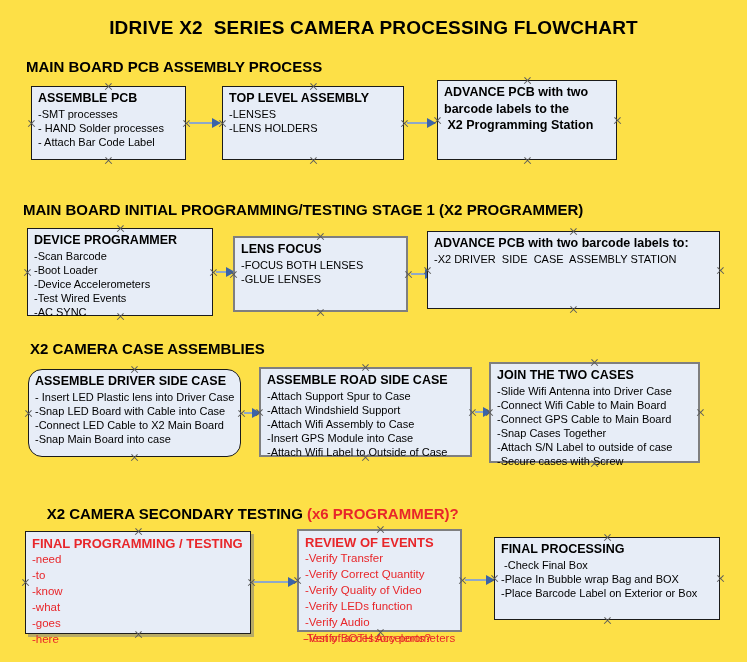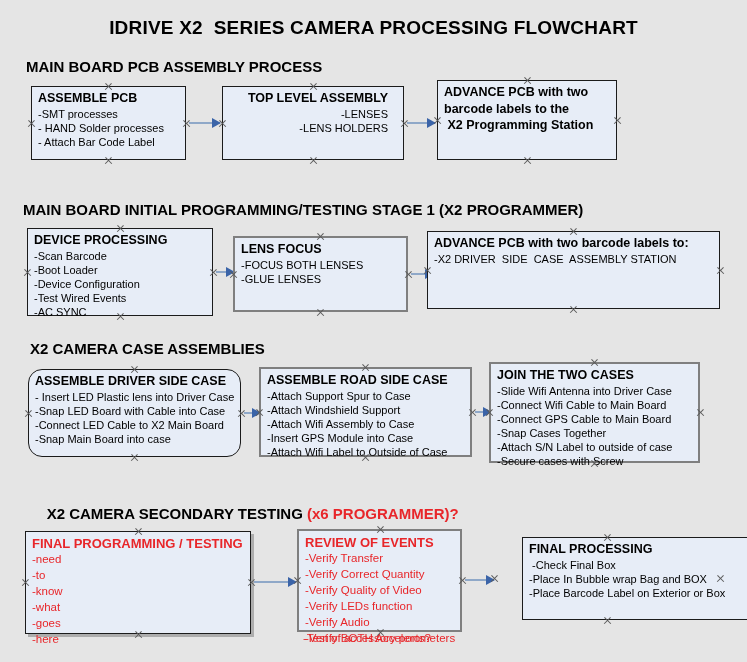--- a/index.html
+++ b/index.html
@@ -8,21 +8,21 @@
     background: #ffffff;
   }
   body {
     font-family: "Liberation Sans", sans-serif;
     -webkit-font-smoothing: antialiased;
   }
   #canvas {
     position: relative;
     width: 747px;
     height: 662px;
-    background: #e5e5e5;
+    background: #fde047;
     overflow: hidden;
   }
 
   
   .doc-title {
     position: absolute;
     left: 0;
     top: 17px;
     width: 747px;
     text-align: center;
@@ -147,21 +147,21 @@
     <div class="li">- HAND Solder processes</div>
     <div class="li">- Attach Bar Code Label</div>
   </div>
   <div class="hx" style="left:31px;  top:123px;"></div>
   <div class="hx" style="left:108px; top:86px;"></div>
   <div class="hx" style="left:108px; top:160px;"></div>
   <div class="hx" style="left:186px; top:123px;"></div>
 
   <div class="conn" style="left:189px; top:122px; width:31px;"></div>
 
-  <div class="node" style="left:222px; top:86px; width:182px; height:74px;text-align:right;">
+  <div class="node" style="left:222px; top:86px; width:182px; height:74px;">
     <div class="ttl">TOP LEVEL ASSEMBLY</div>
     <div class="li">-LENSES</div>
     <div class="li">-LENS HOLDERS</div>
   </div>
   <div class="hx" style="left:222px; top:123px;"></div>
   <div class="hx" style="left:313px; top:86px;"></div>
   <div class="hx" style="left:313px; top:160px;"></div>
   <div class="hx" style="left:404px; top:123px;"></div>
 
   <div class="conn" style="left:407px; top:122px; width:28px;"></div>
@@ -172,24 +172,24 @@
     <div class="li"> X2 Programming Station</div>
   </div>
   <div class="hx" style="left:437px; top:120px;"></div>
   <div class="hx" style="left:527px; top:80px;"></div>
   <div class="hx" style="left:527px; top:160px;"></div>
   <div class="hx" style="left:617px; top:120px;"></div>
 
   <div class="section-head" style="left:23px; top:201px;">MAIN BOARD INITIAL PROGRAMMING/TESTING STAGE 1 (X2 PROGRAMMER)</div>
 
   <div class="node" style="left:27px; top:228px; width:186px; height:88px;">
-    <div class="ttl">DEVICE PROCESSING</div>
+    <div class="ttl">DEVICE PROGRAMMER</div>
     <div class="li">-Scan Barcode</div>
     <div class="li">-Boot Loader</div>
-    <div class="li">-Device Configuration</div>
+    <div class="li">-Device Accelerometers</div>
     <div class="li">-Test Wired Events</div>
     <div class="li">-AC SYNC</div>
   </div>
   <div class="hx" style="left:27px;  top:272px;"></div>
   <div class="hx" style="left:120px; top:228px;"></div>
   <div class="hx" style="left:120px; top:316px;"></div>
   <div class="hx" style="left:213px; top:272px;"></div>
 
   <div class="conn" style="left:216px; top:271px; width:18px;"></div>
 
@@ -289,21 +289,21 @@
     <div class="li">-Verify BOTH Accelerometers</div>
   </div>
   <div class="overflow-line" style="left:303px; top:632px;">-Test of accessory ports?</div>
   <div class="hx" style="left:297px; top:580px;"></div>
   <div class="hx" style="left:380px; top:529px;"></div>
   <div class="hx" style="left:380px; top:632px;"></div>
   <div class="hx" style="left:462px; top:580px;"></div>
 
   <div class="conn" style="left:465px; top:579px; width:29px;"></div>
 
-  <div class="node" style="left:522px; top:537px; width:226px; height:83px;">
+  <div class="node" style="left:494px; top:537px; width:226px; height:83px;">
     <div class="ttl">FINAL PROCESSING</div>
     <div class="li"> -Check Final Box</div>
     <div class="li">-Place In Bubble wrap Bag and BOX</div>
     <div class="li">-Place Barcode Label on Exterior or Box</div>
   </div>
   <div class="hx" style="left:494px; top:578px;"></div>
   <div class="hx" style="left:607px; top:537px;"></div>
   <div class="hx" style="left:607px; top:620px;"></div>
   <div class="hx" style="left:720px; top:578px;"></div>
 

